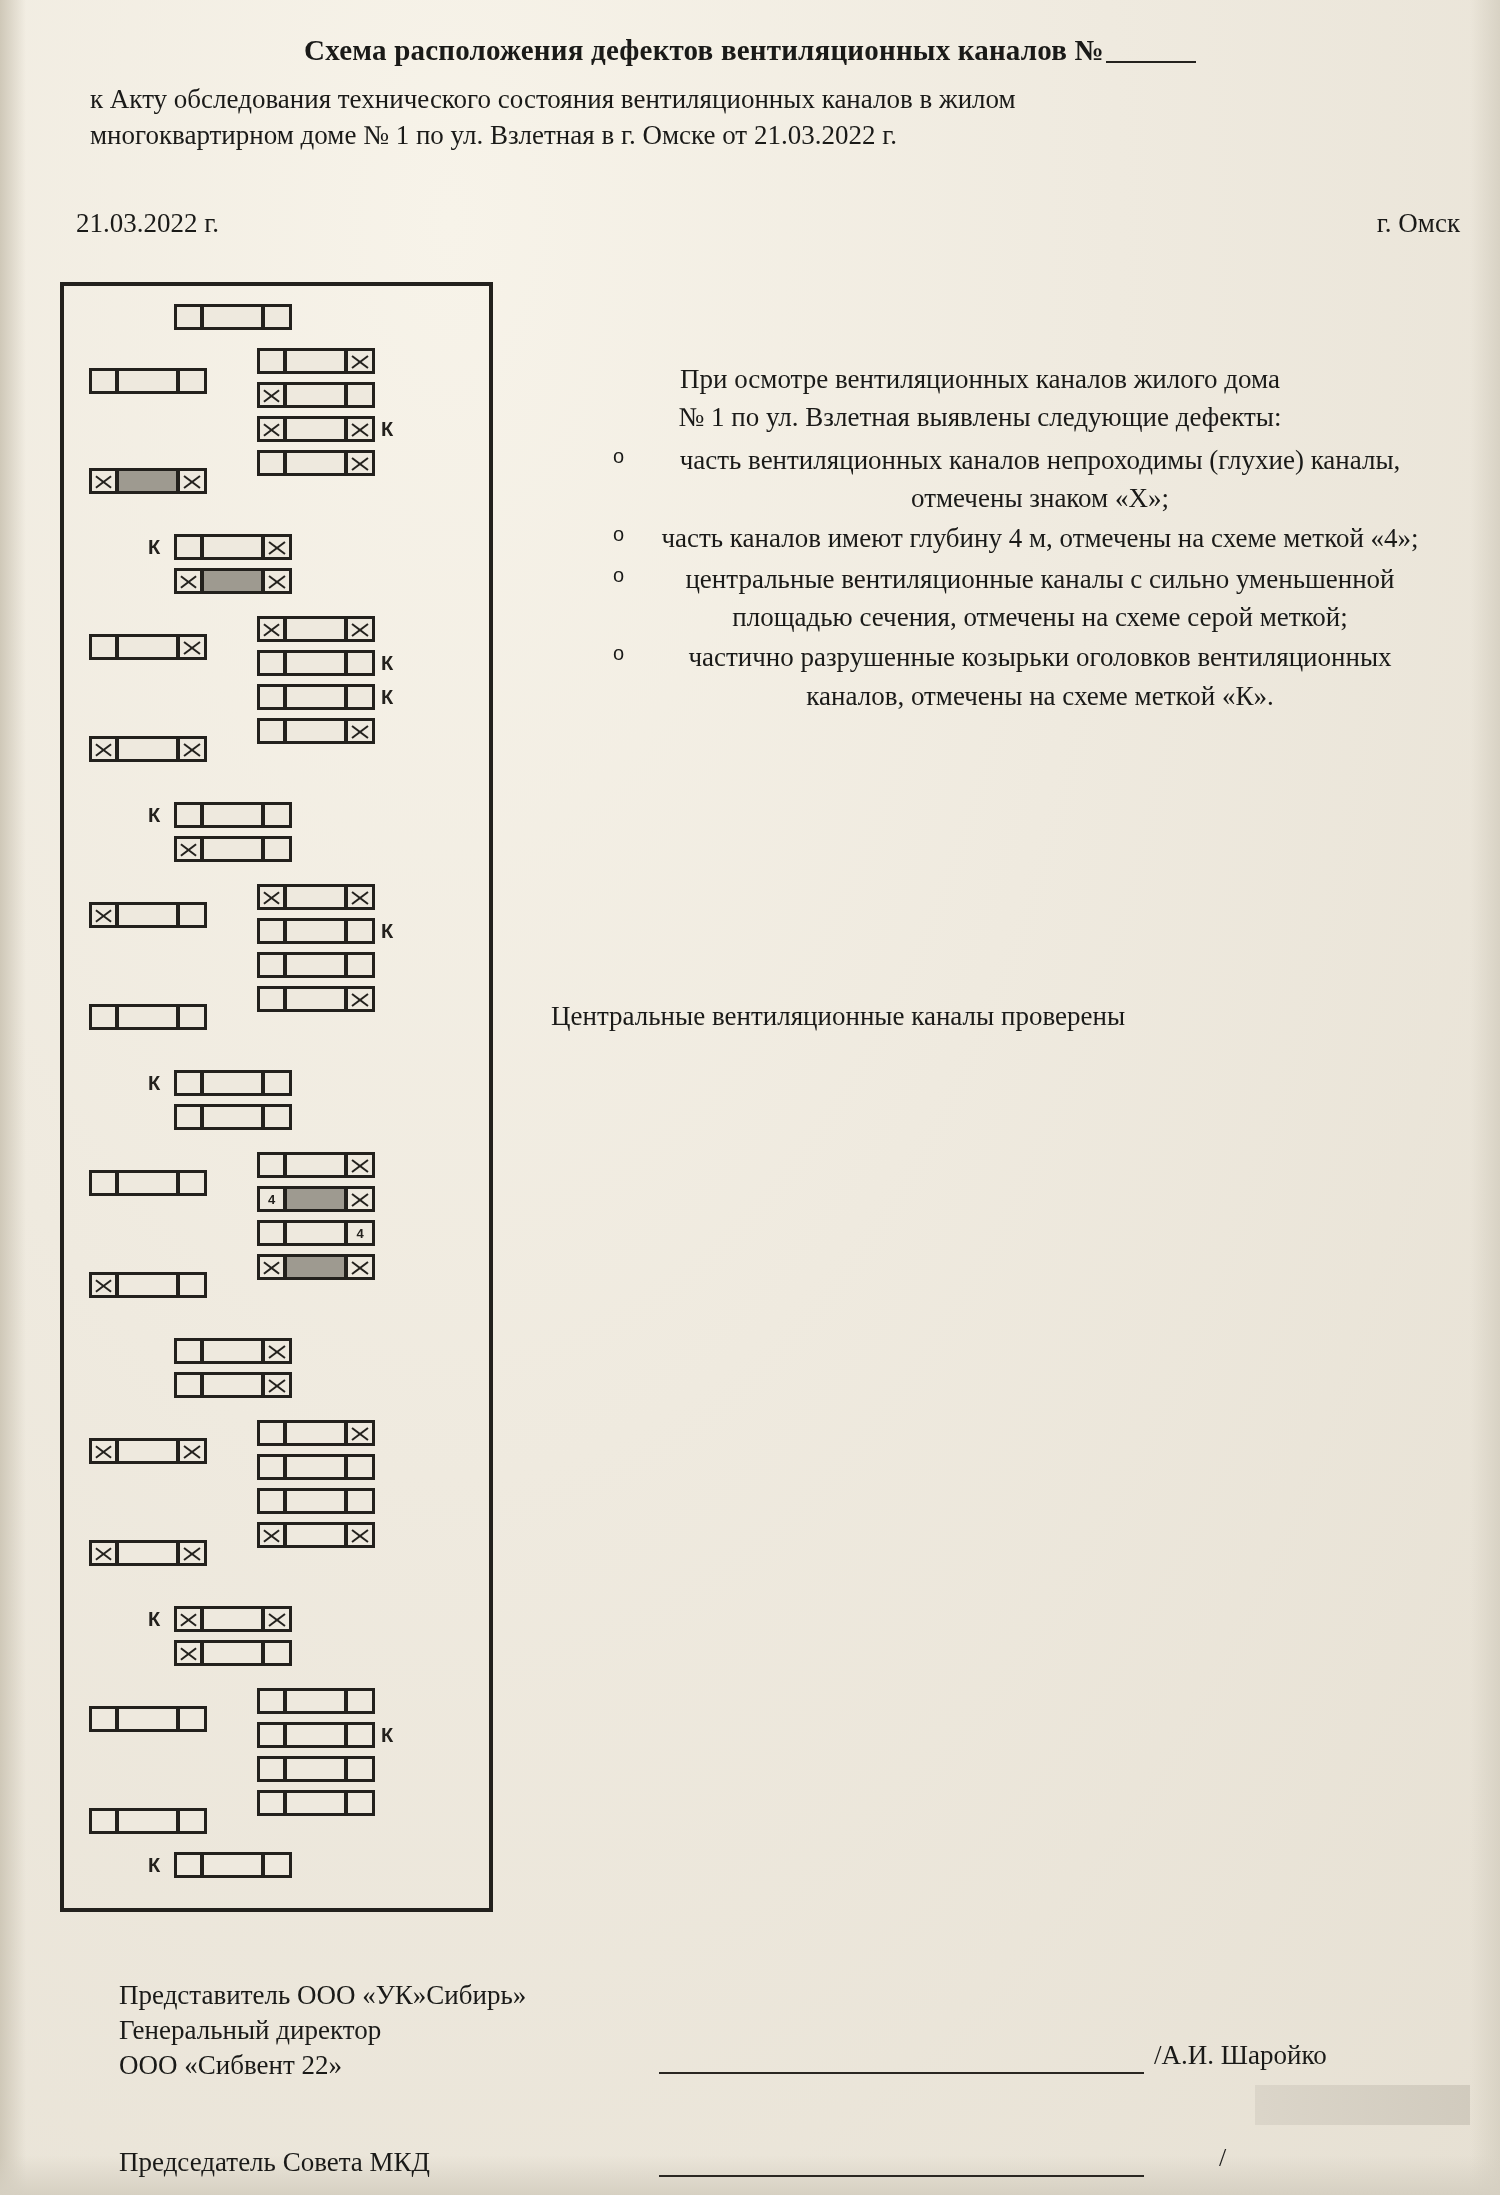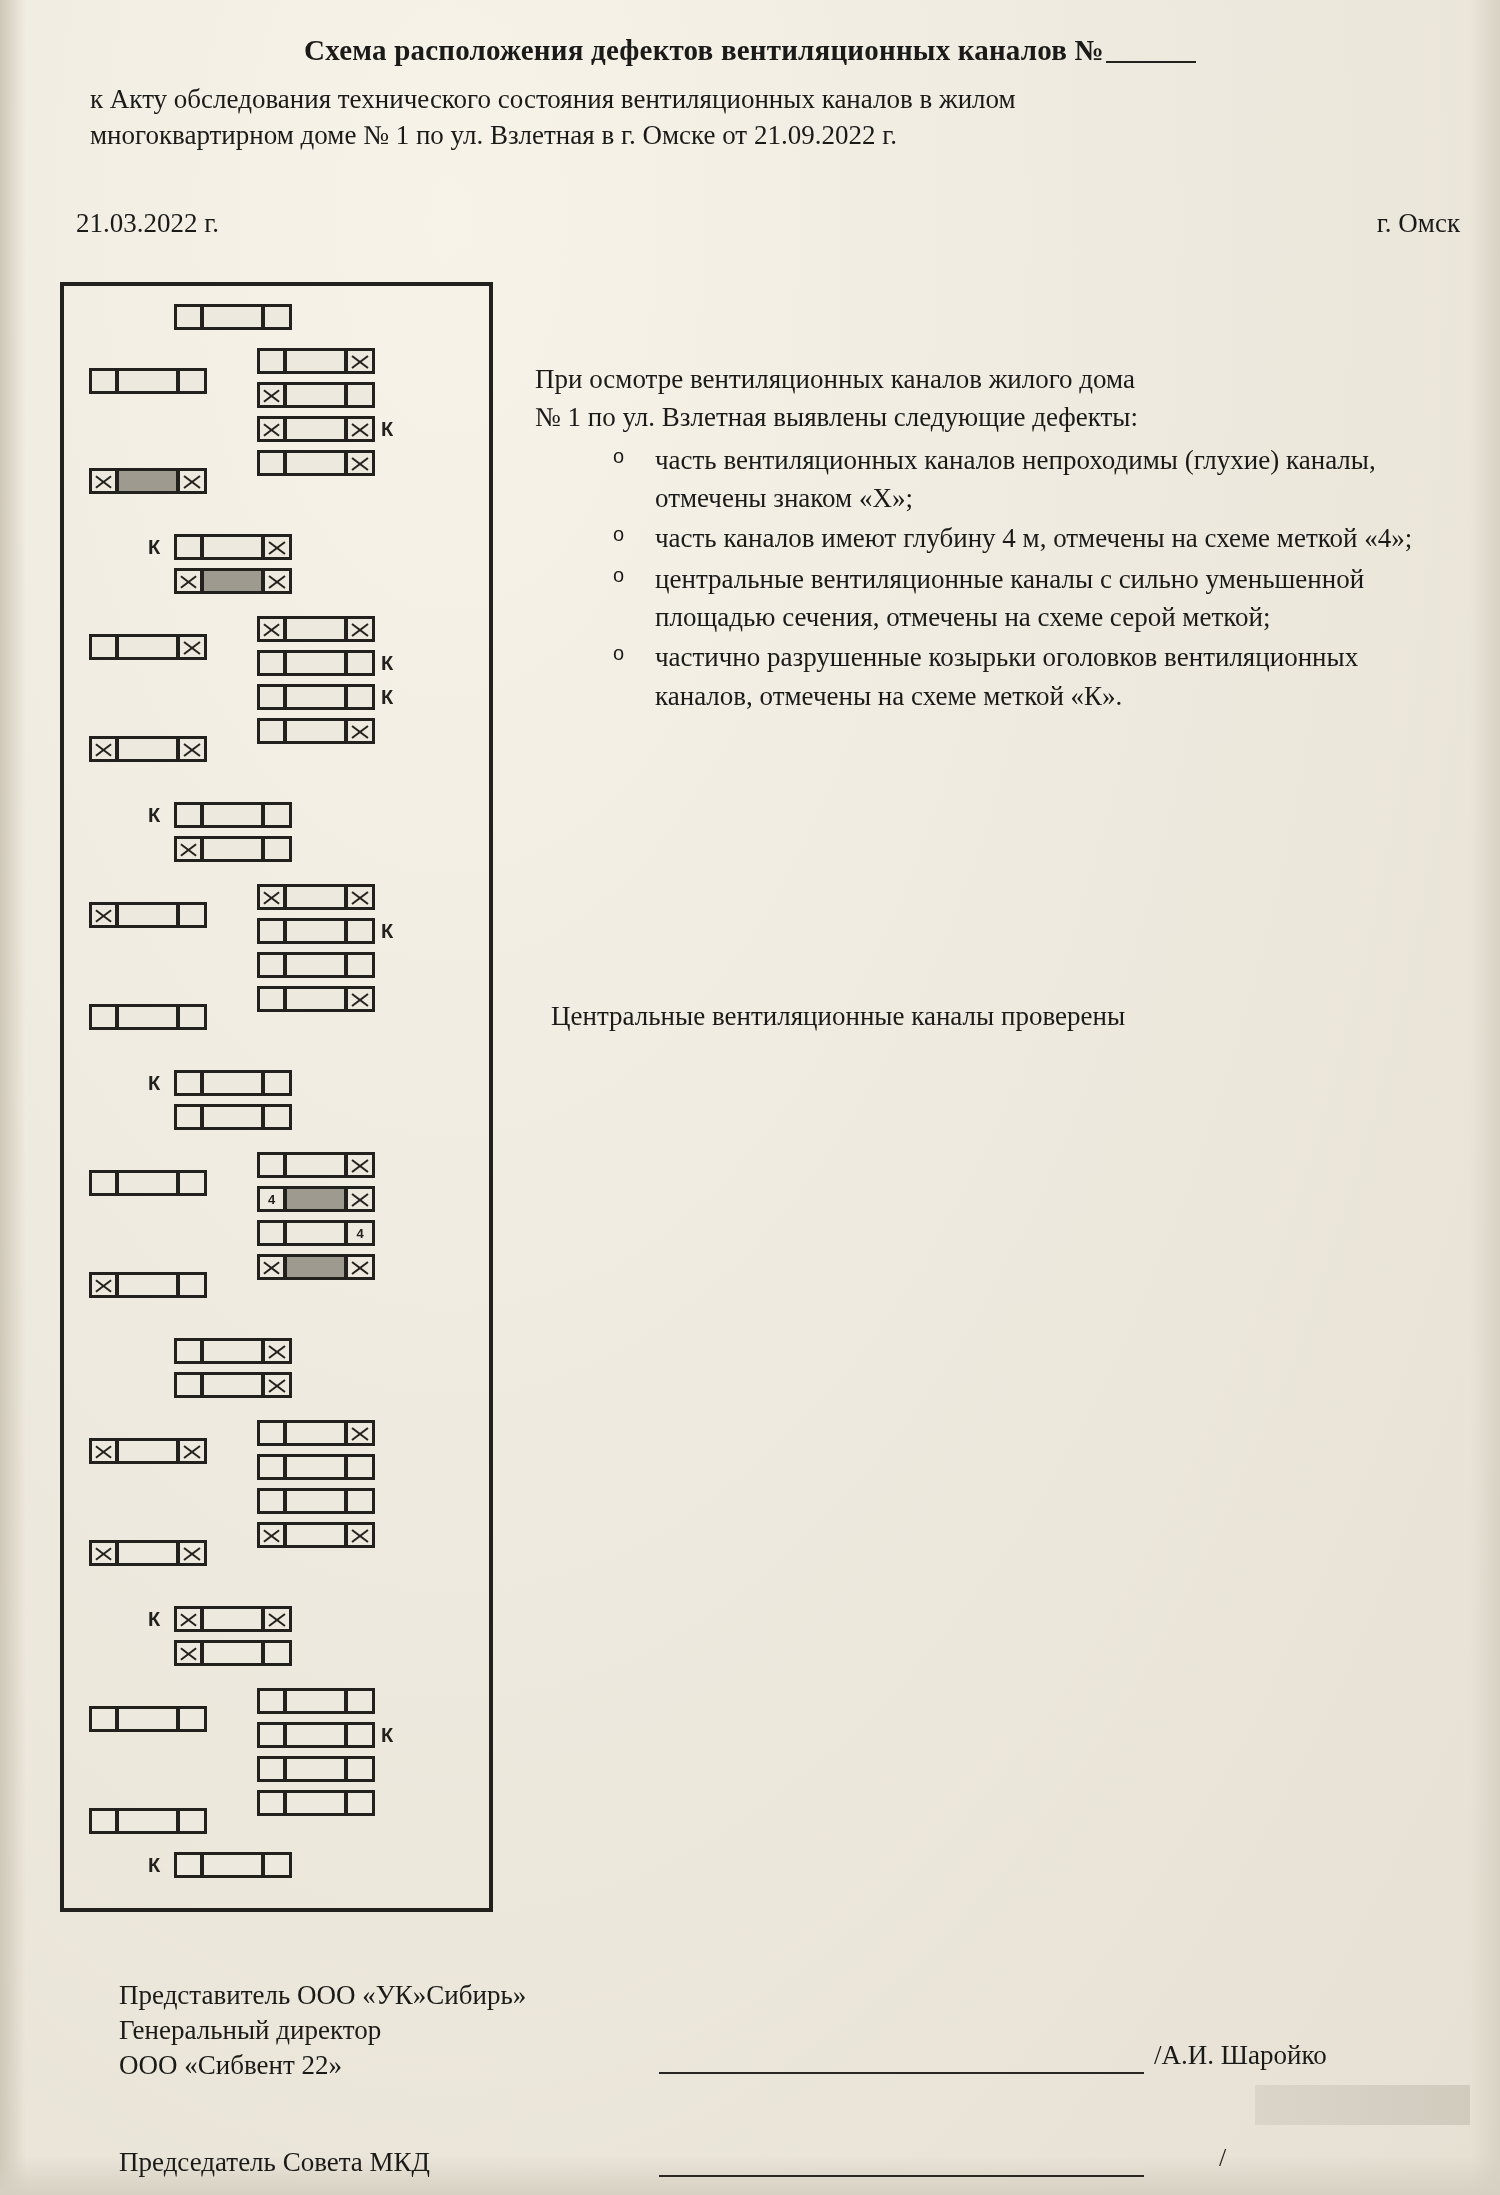--- a/index.html
+++ b/index.html
@@ -80,21 +80,21 @@
     font-family:"Liberation Sans",sans-serif;font-size:13px;font-weight:bold;color:#23211d;
   }
   .k-left,.k-right{
     position:absolute;font-family:"Liberation Sans",sans-serif;
     font-weight:bold;font-size:20px;color:#23211d;line-height:26px;
   }
 
   
   .body-text{
     position:absolute;left:535px;top:360px;width:890px;
-    font-size:27px;line-height:1.42;
+    font-size:27px;line-height:1.42;text-align:center;
   }
   .body-text p{margin:0;}
   .bullets{margin:4px 0 0 0;padding:0;list-style:none;}
   .bullets li{
     position:relative;padding-left:120px;margin-bottom:2px;
     line-height:1.42;
   }
   .bullets li .marker{
     position:absolute;left:78px;top:1px;
     font-family:"Liberation Sans",sans-serif;font-size:20px;
@@ -125,21 +125,21 @@
 <div class="edge-shadow-b"></div>
 
 <div class="page">
 
   <div class="title">
     <span>Схема расположения дефектов вентиляционных каналов </span><span>№</span><span class="num-rule"></span>
   </div>
 
   <div class="subtitle">
     <div>к Акту обследования технического состояния вентиляционных каналов в жилом</div>
-    <div>многоквартирном доме № 1 по ул. Взлетная в г. Омске от 21.09.2022 г.</div>
+    <div>многоквартирном доме № 1 по ул. Взлетная в г. Омске от 21.03.2022 г.</div>
   </div>
 
   <div class="datebar">
     <span class="date">21.03.2022 г.</span>
     <span class="city">г. Омск</span>
   </div>
 
   <div class="diagram" id="diagram">
       <div class="block" style="left: 110px; top: 18px;">
         <div class="cell small"></div>

